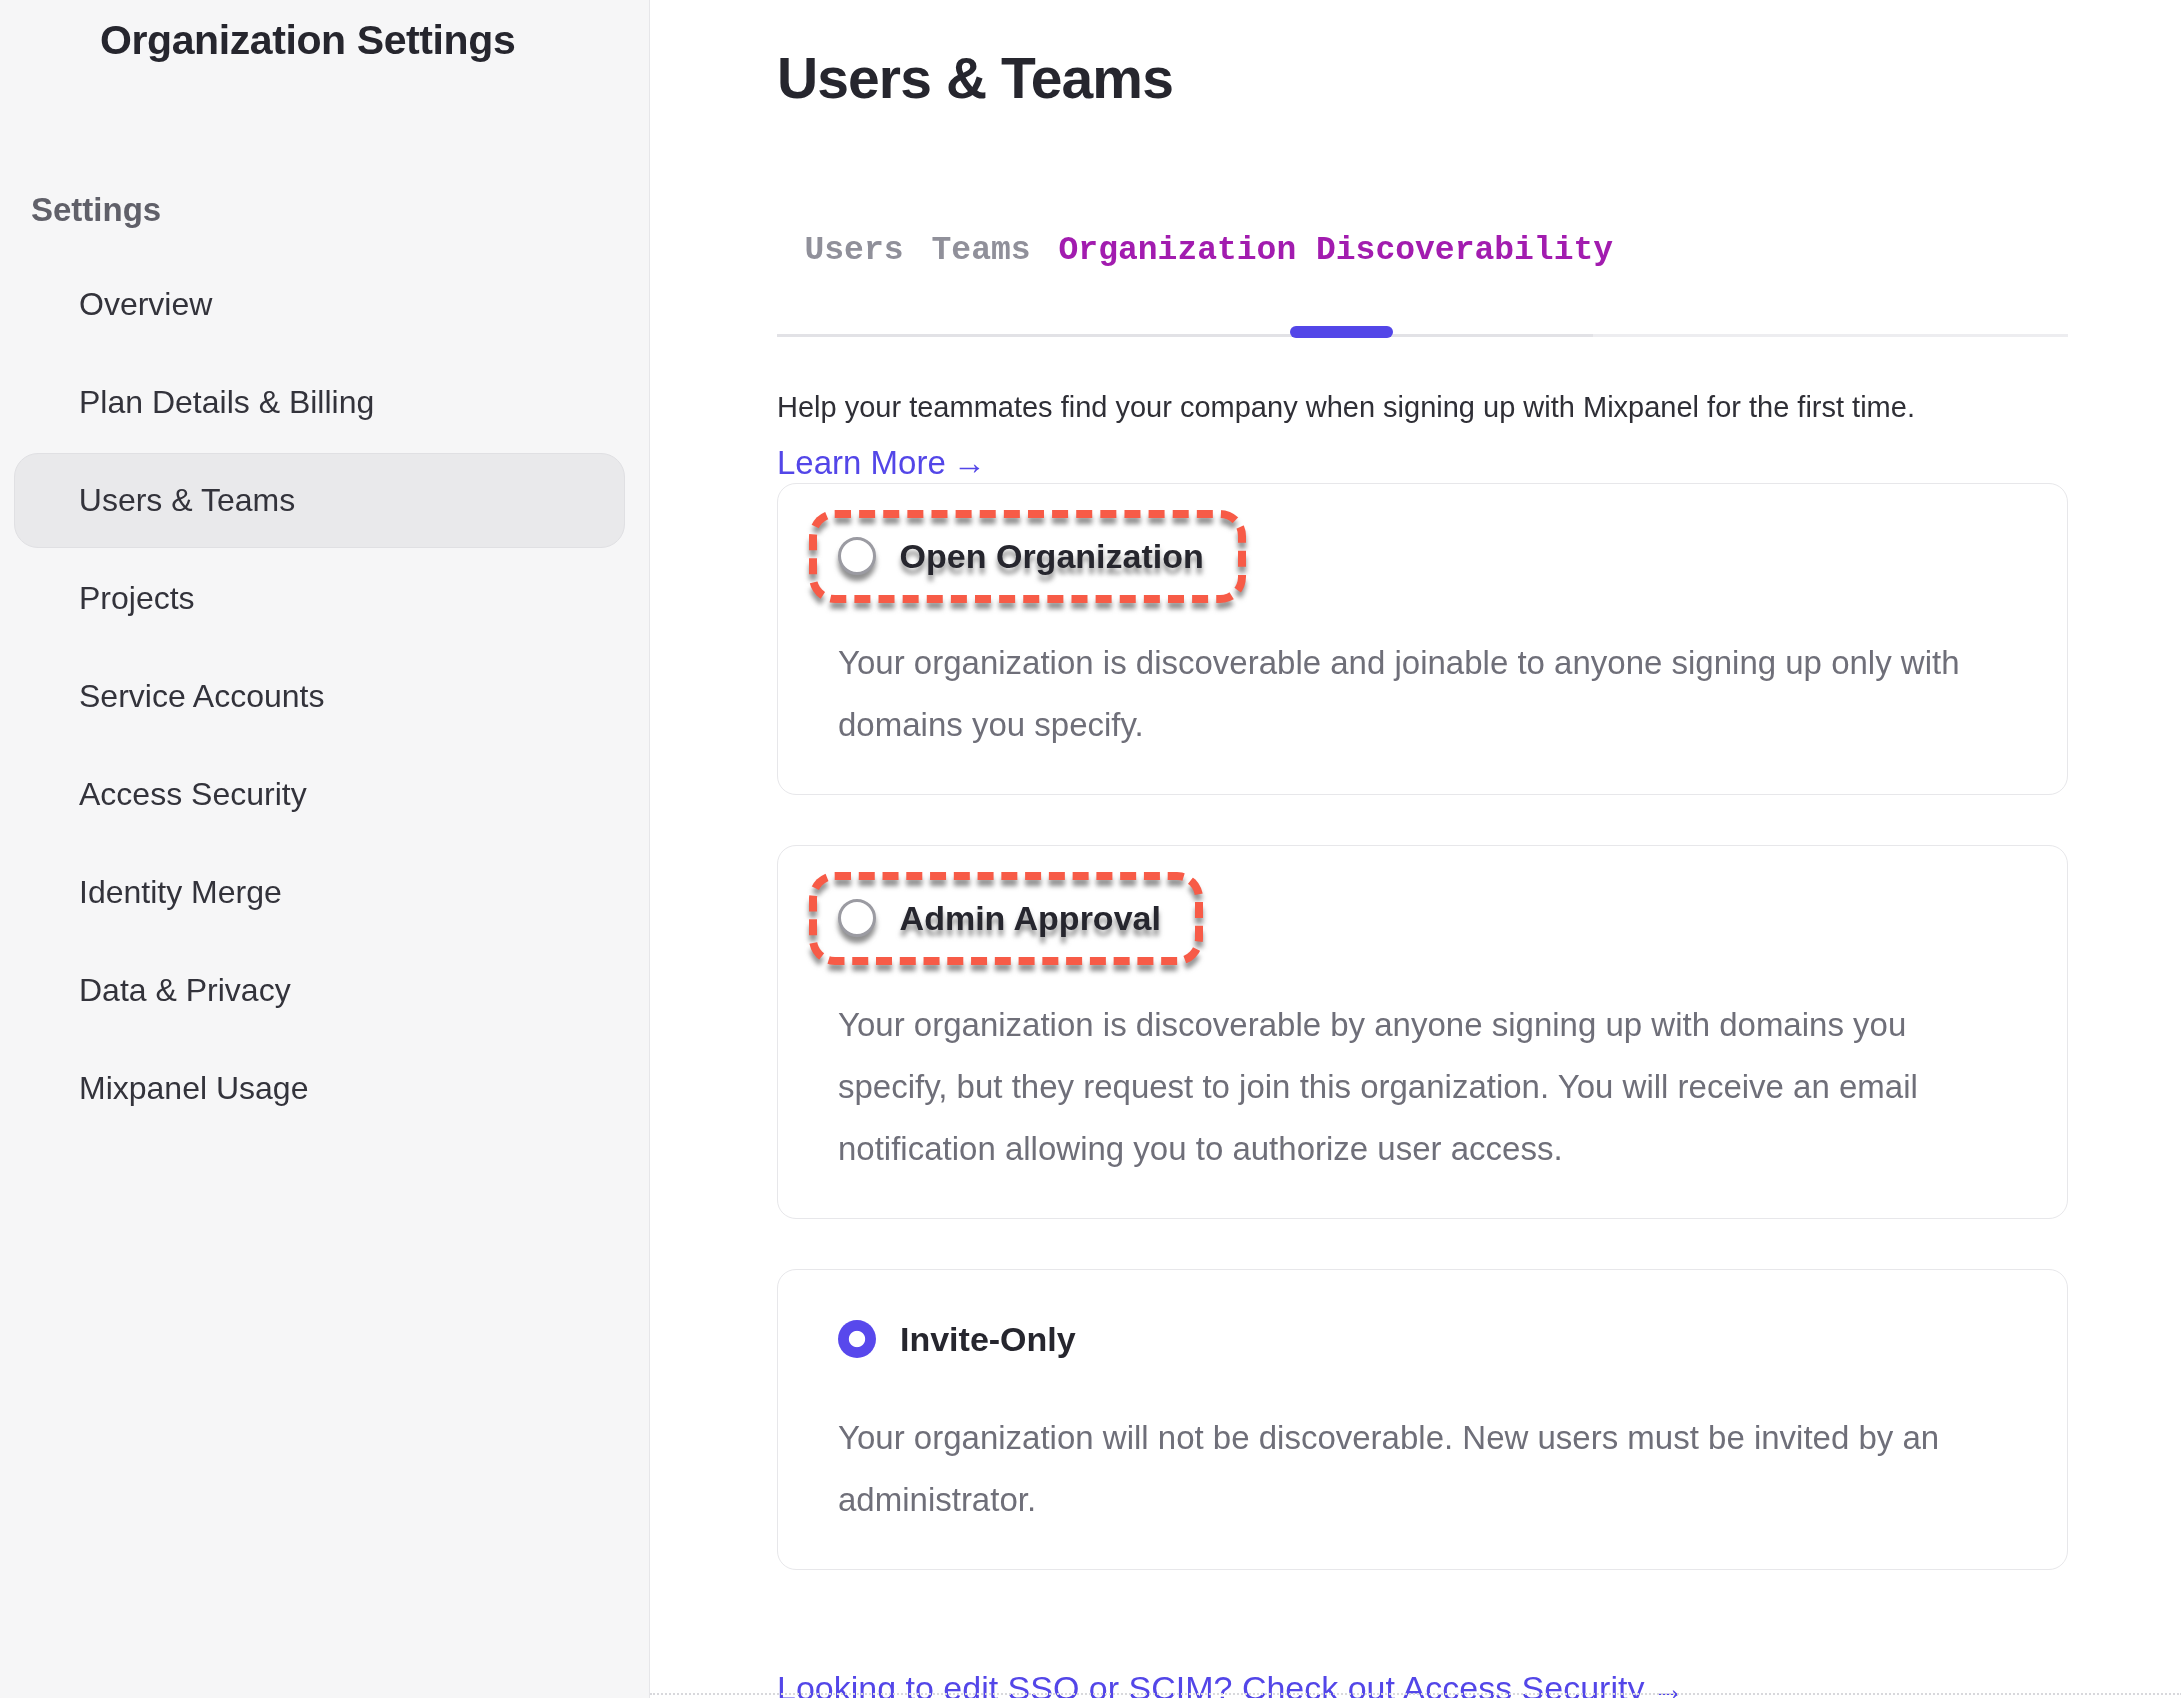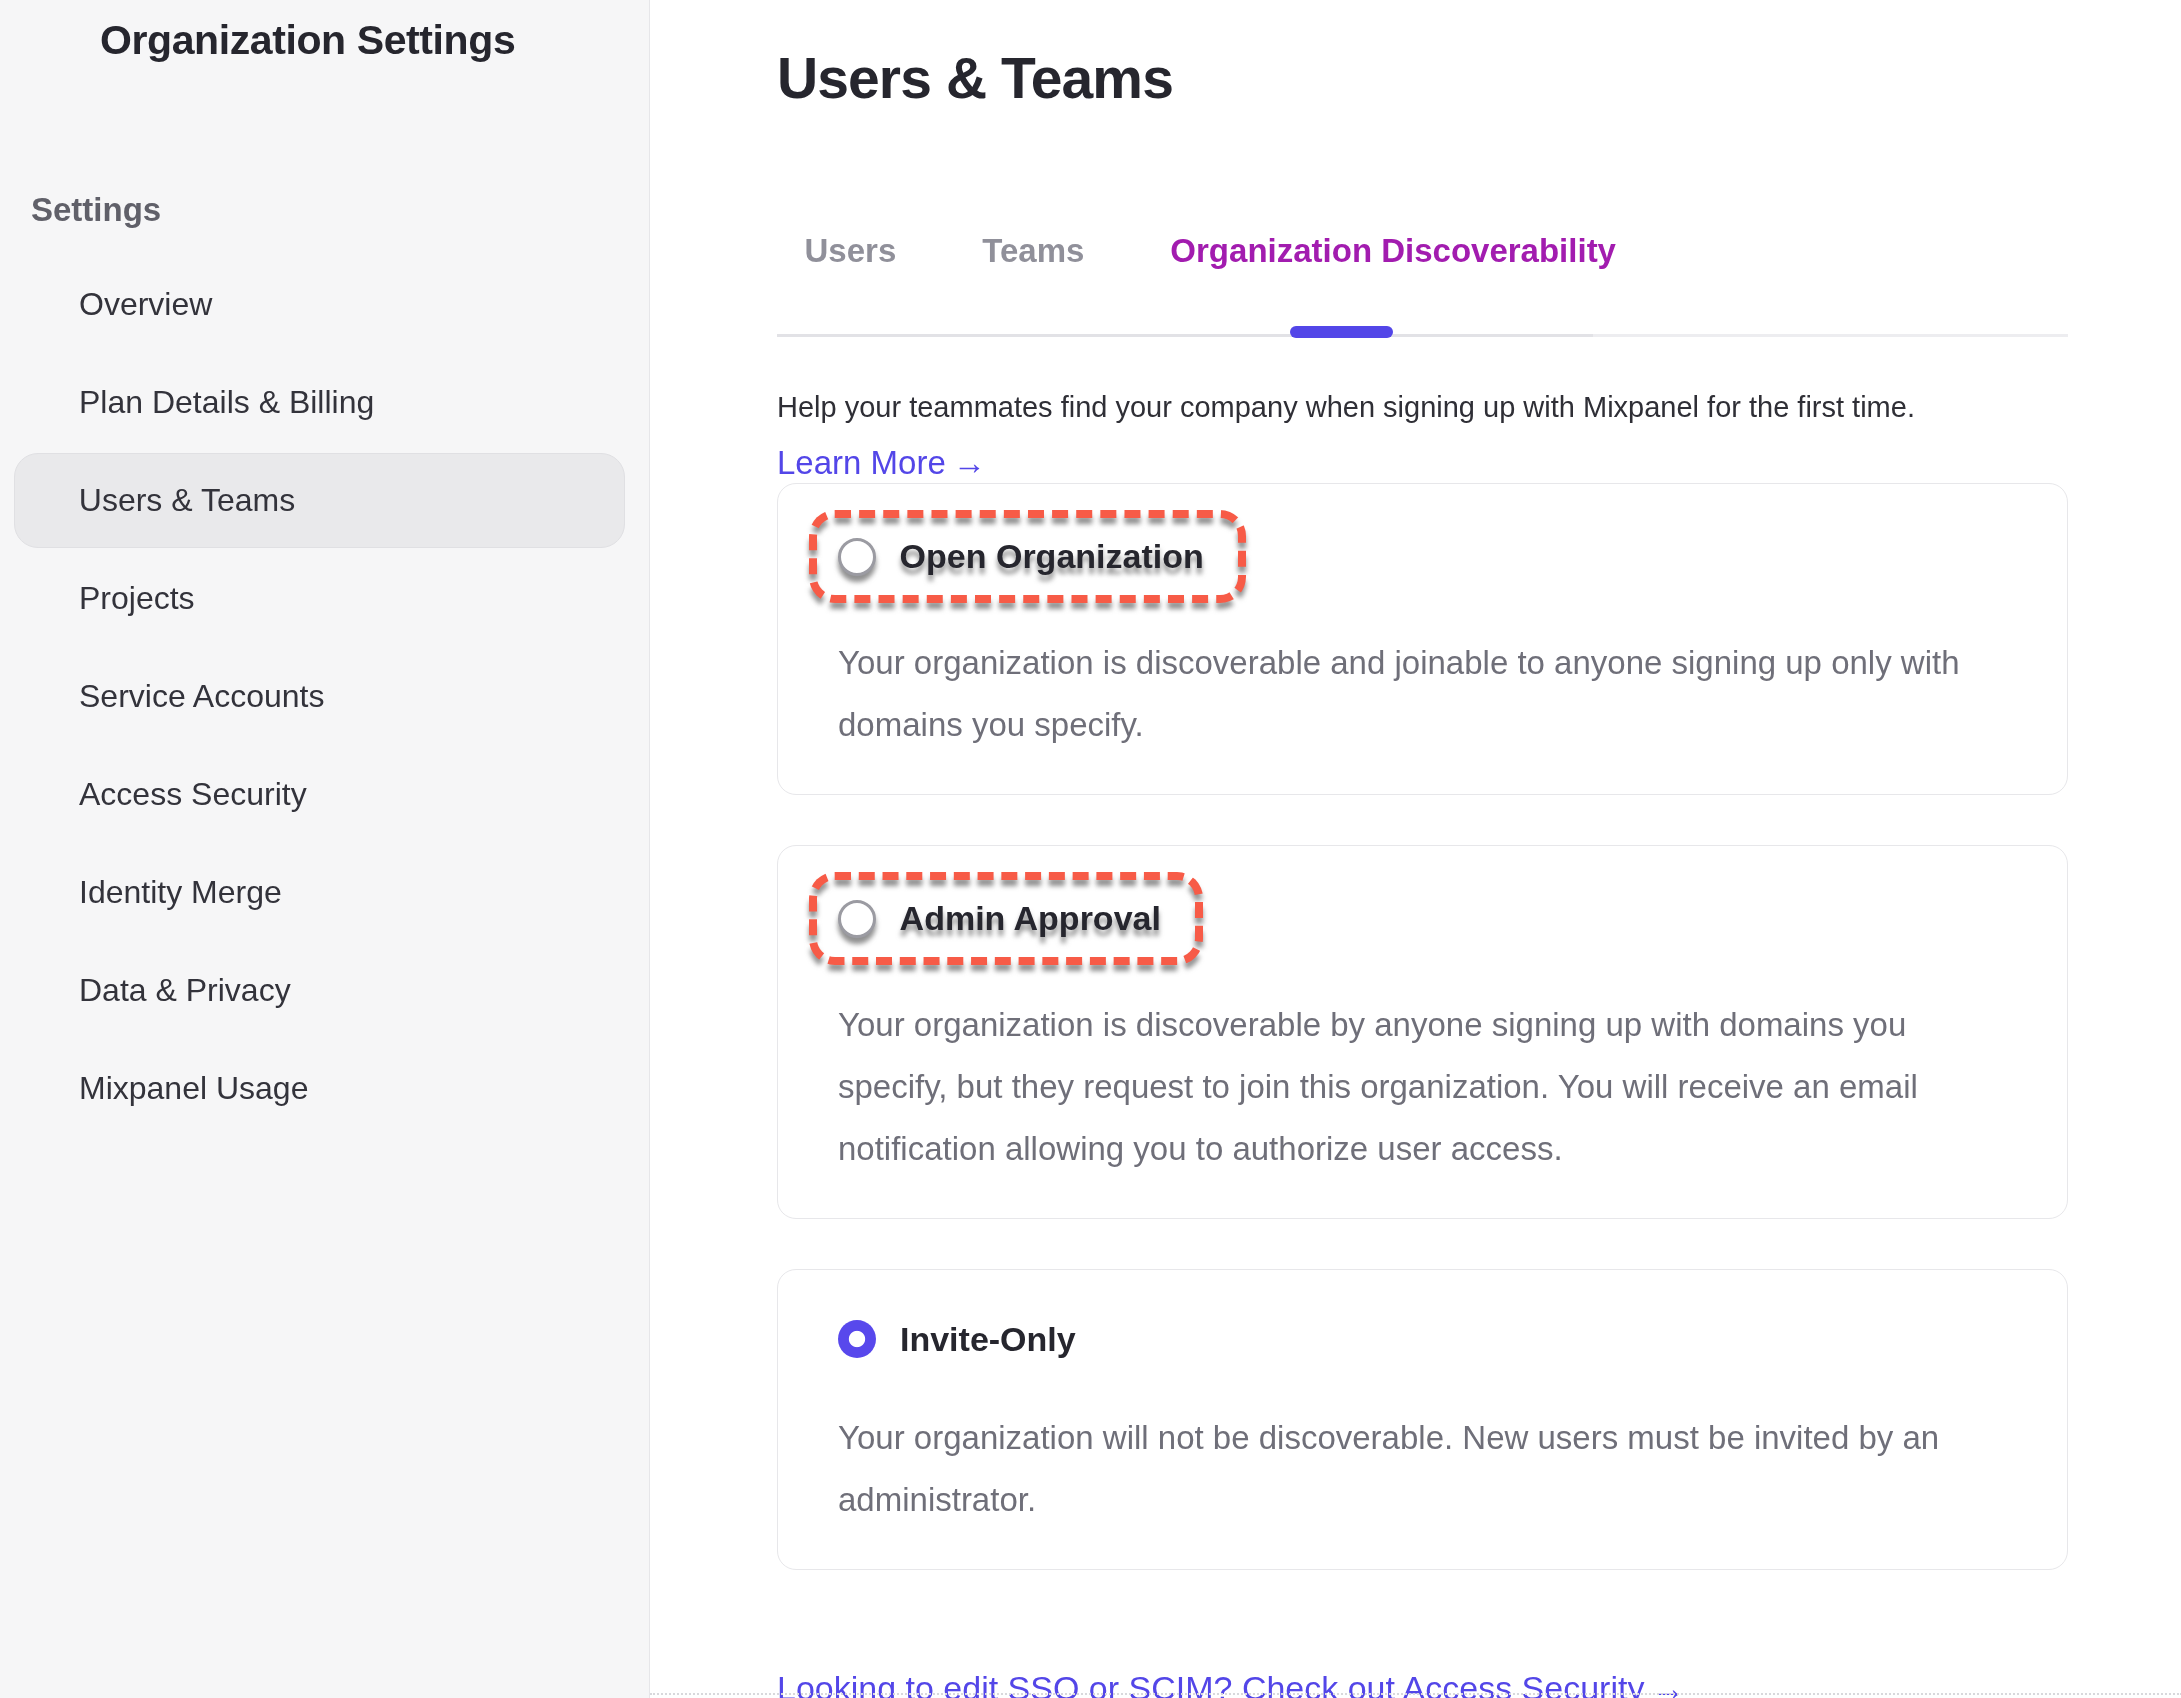--- a/index.html
+++ b/index.html
@@ -17,41 +17,41 @@
   .nav-item { height: 98px; display: flex; align-items: center; padding-left: 79px;
     font-size: 32px; color: #33333b; cursor: pointer; }
   .nav-item.selected { background: #e9e9eb; border: 1.7px solid #e0e0e3; border-radius: 24px;
     margin: 1.7px 24px 1.7px 13.8px; padding-left: 64px; height: 95px; }
 
   
   .main { flex: 1; position: relative; padding: 45px 0 0 127px; }
   .page-title { font-size: 57px; font-weight: 700; letter-spacing: -0.9px; color: #26262e;
     line-height: 67px; }
 
-  .tabs { display: flex; gap: 86px; margin-top: 120px; padding-left: 27.5px; }
+  .tabs { display: flex; gap: 28px; margin-top: 120px; padding-left: 27.5px; font-family: Liberation Mono, monospace; }
   .tab { font-size: 33px; font-weight: 700; color: #90909a; cursor: pointer; line-height: 38px; }
   .tab.active { color: #a21caf; }
 
   .tab-baseline { position: relative; margin-top: 64px; width: 1291px; height: 3.4px;
     background: #ededf0; }
   .tab-baseline-dark { width: 816px; height: 3.4px; background: #e2e2e6; }
   .tab-indicator { position: absolute; left: 513px; top: -7.7px; width: 103px; height: 11.2px;
     border-radius: 6.9px; background: #5346e8; }
 
   .intro { margin-top: 50px; font-size: 29px; color: #2f2f36; line-height: 40px; white-space: nowrap; }
   .link { color: #5346e8; font-size: 33px; line-height: 40px; cursor: pointer; }
   .learn-more { margin-top: 15.5px; display: inline-block; }
   .arrow { margin-left: 6.9px; }
 
   .card { width: 1291px; border: 1.7px solid #e7e7ea; border-radius: 19px;
     padding: 26px 60px 38px; margin-bottom: 50px; background: #ffffff; }
   .card:first-of-type { margin-top: 40px; }
   .card.plain { padding-top: 50px; }
 
-  .annotation { display: inline-flex; align-items: flex-end; margin: 0 0 29px -29px;
+  .annotation { display: inline-flex; align-items: flex-start; margin: 0 0 29px -29px;
     padding: 19px 34px 19px 20.6px; border: 8.6px dashed #f75b47; border-radius: 26px;
     filter: drop-shadow(0 6px 2.6px rgba(70,70,70,0.6)); background: transparent; }
   .option-row { display: inline-flex; margin-bottom: 48px; }
 
   .radio { width: 38px; height: 38px; border-radius: 50%; flex: none;
     border: 3.4px solid #9b9ba2; background: #ffffff; cursor: pointer; }
   .radio.checked { border: none;
     background: radial-gradient(circle at center, #ffffff 0 7.7px, #5848ec 8.6px 100%); }
   .option-label { font-size: 34px; font-weight: 700; color: #26262e; margin-left: 24px;
     white-space: nowrap; }

